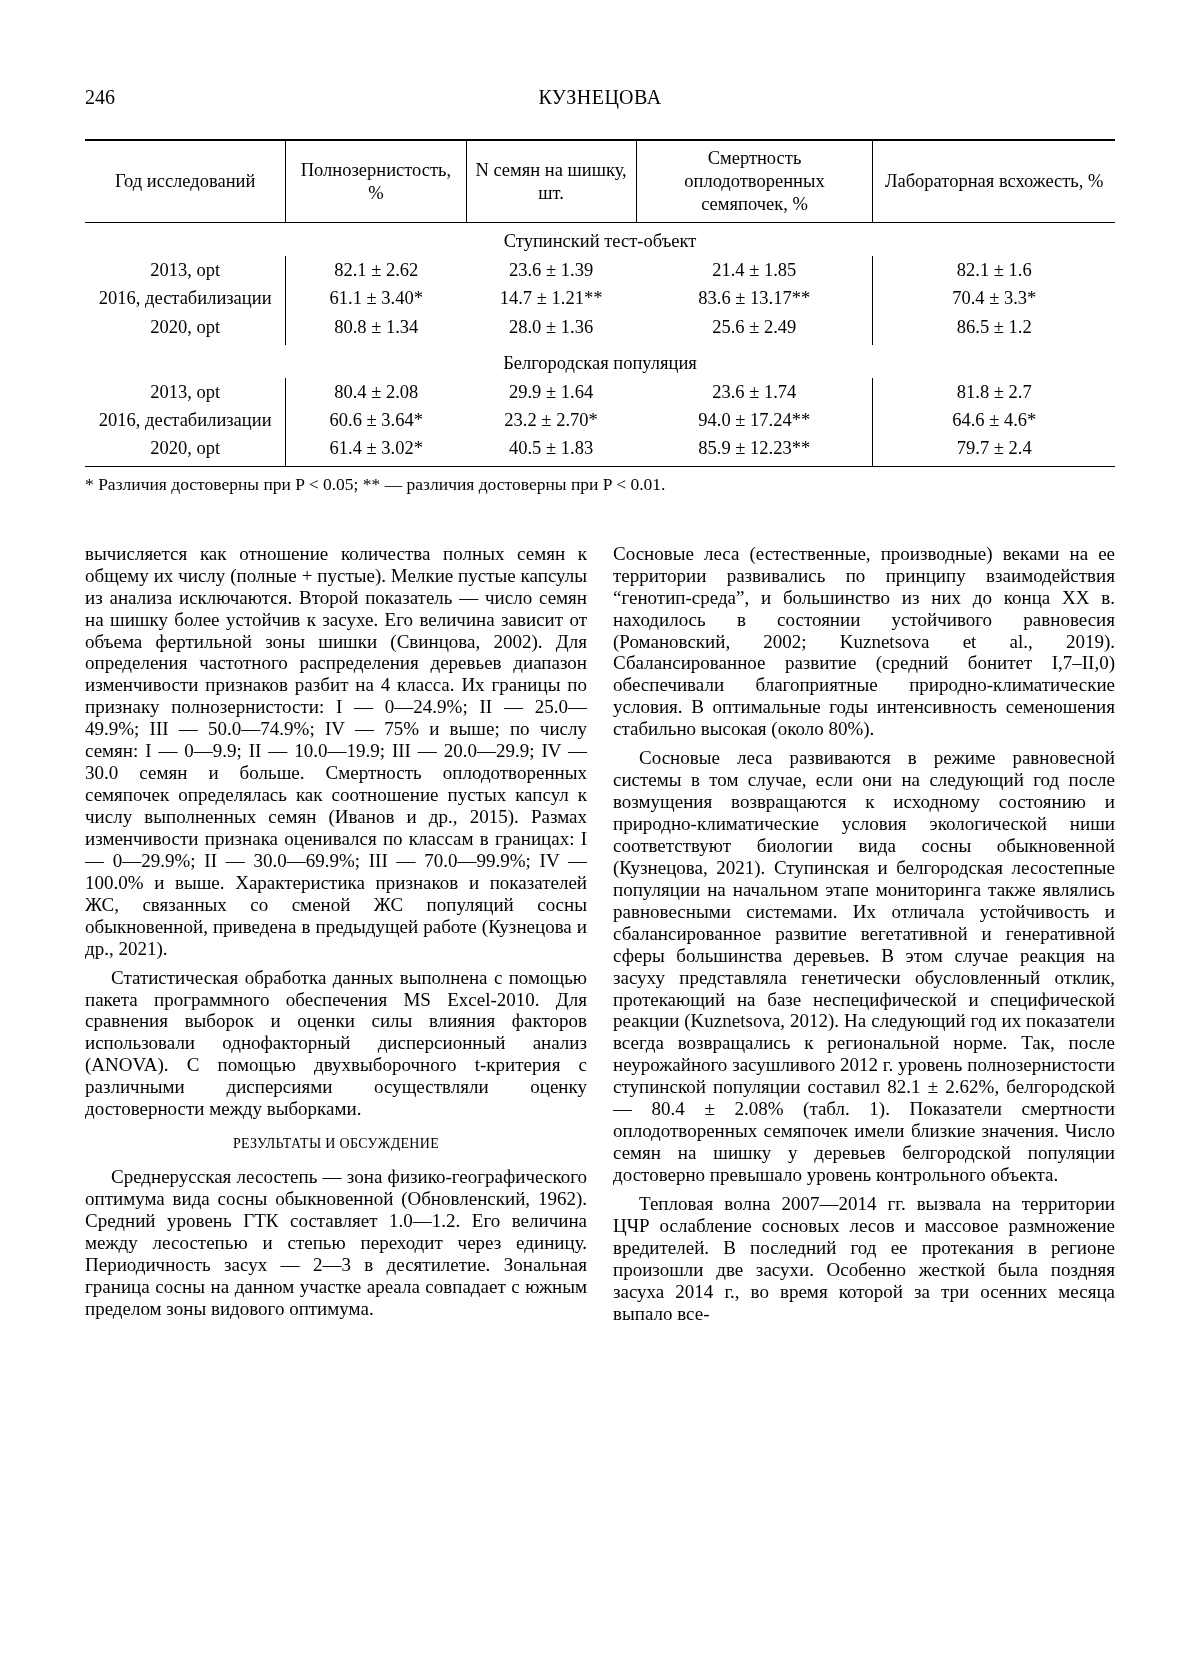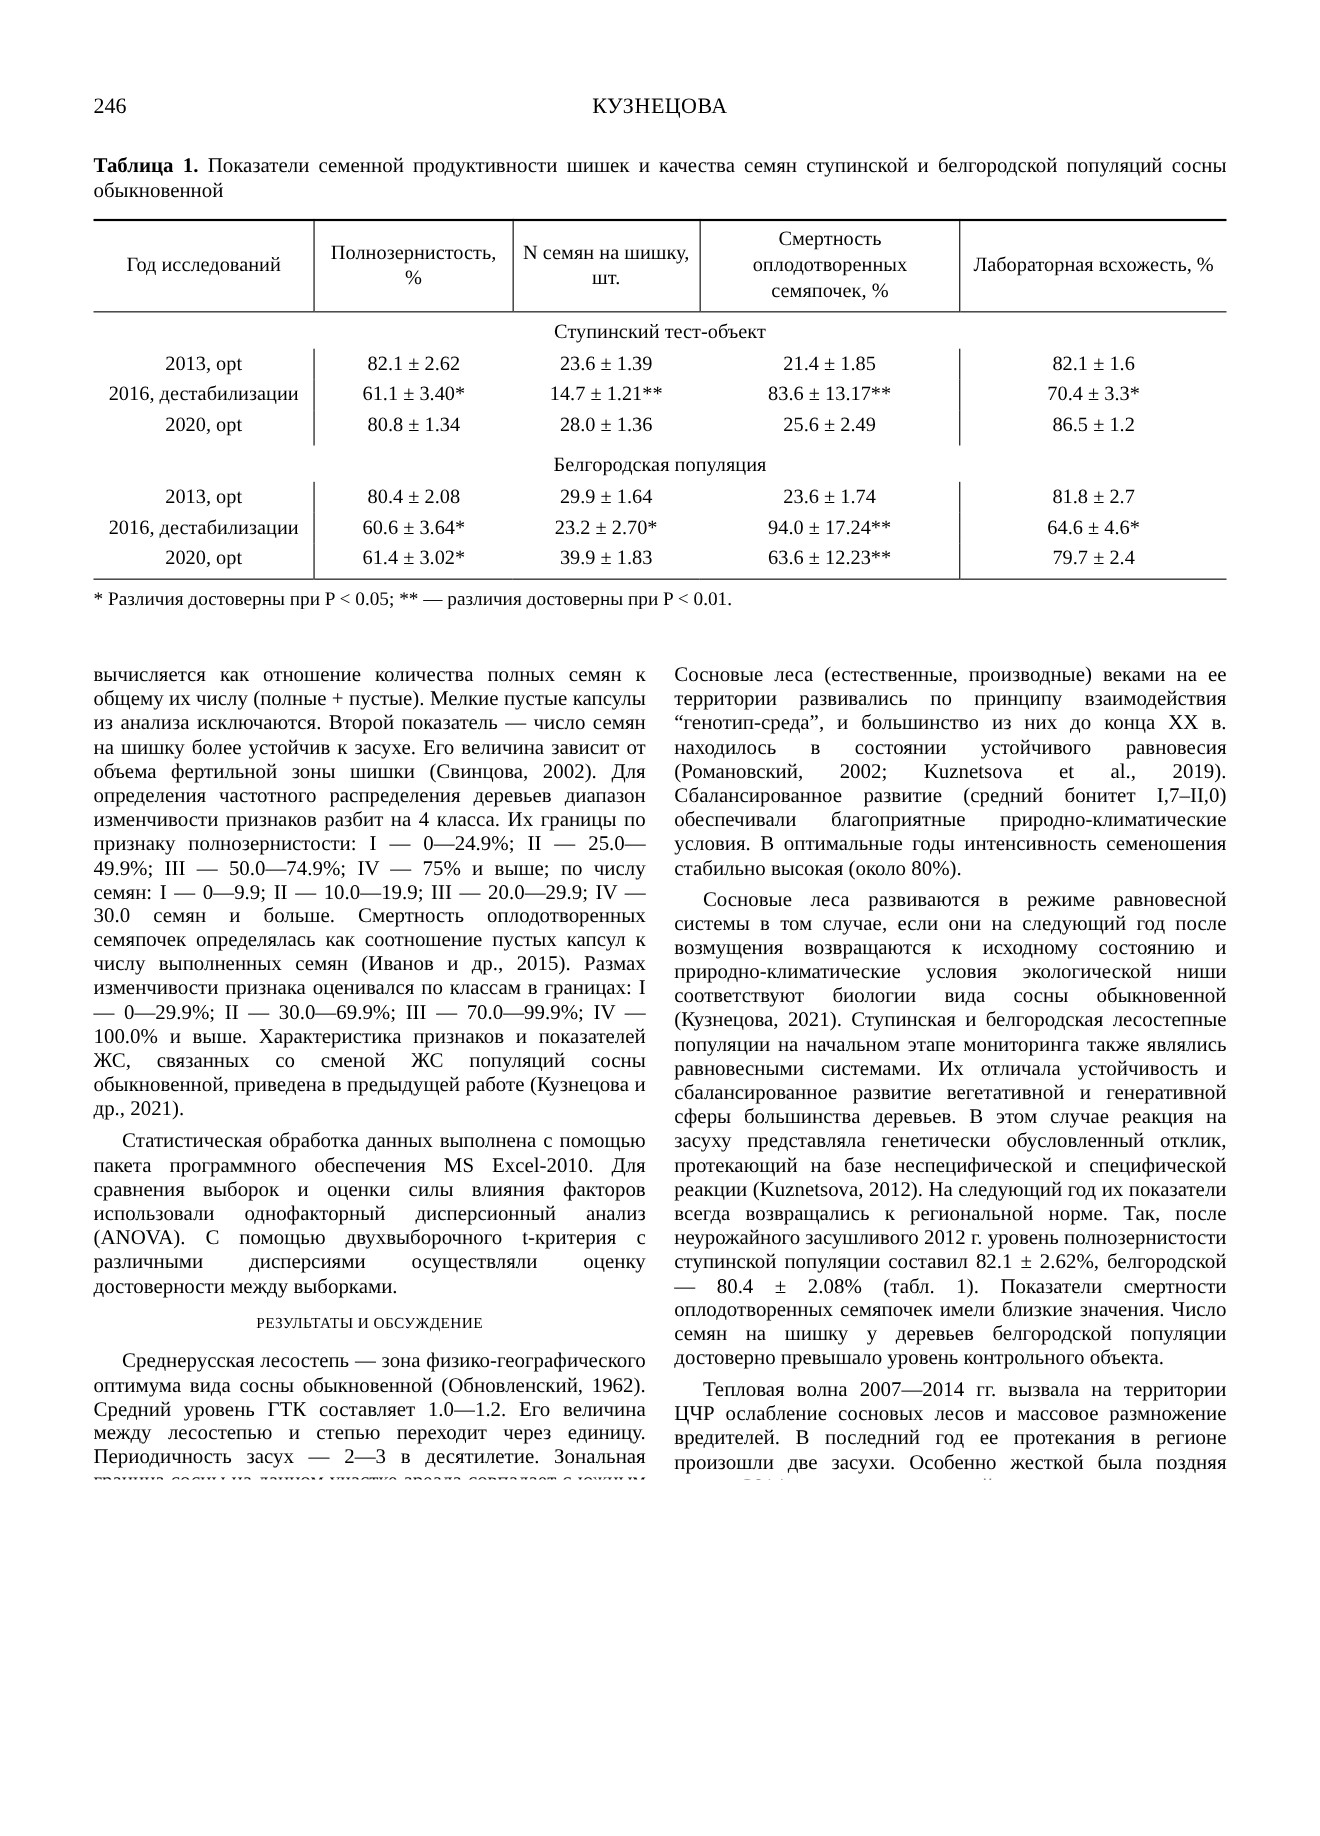--- a/index.html
+++ b/index.html
@@ -111,21 +111,20 @@
 
 <div class="page">
 
   <div class="running-head">
     <span class="rh-num">246</span>
     <span class="rh-center">КУЗНЕЦОВА</span>
     <span class="rh-spacer"></span>
   </div>
 
   <div class="table-block">
-    <p class="caption"><b>Таблица 1.</b> <span>Показатели семенной продуктивности шишек и качества семян ступинской и белгородской популяций сосны обыкновенной</span></p>
 
     <table class="data-table">
       <colgroup>
         <col style="width:19.5%">
         <col style="width:17.5%">
         <col style="width:16.5%">
         <col style="width:23.0%">
         <col style="width:23.5%">
       </colgroup>
       <thead>
@@ -175,22 +174,22 @@
           <tr class="data-row">
             <td class="c-left">2016, дестабилизации</td>
             <td class="c-center">60.6 ± 3.64*</td>
             <td class="c-center">23.2 ± 2.70*</td>
             <td class="c-center">94.0 ± 17.24**</td>
             <td class="c-center">64.6 ± 4.6*</td>
           </tr>
           <tr class="data-row last-in-section">
             <td class="c-left">2020, opt</td>
             <td class="c-center">61.4 ± 3.02*</td>
-            <td class="c-center">39.9 ± 1.83</td>
-            <td class="c-center">63.6 ± 12.23**</td>
+            <td class="c-center">40.5 ± 1.83</td>
+            <td class="c-center">85.9 ± 12.23**</td>
             <td class="c-center">79.7 ± 2.4</td>
           </tr>
         </tbody>
     </table>
 
     <p class="footnote">* Различия достоверны при P &lt; 0.05; ** — различия достоверны при P &lt; 0.01.</p>
   </div>
 
   <div class="columns">
     <div class="col" id="col-left">

